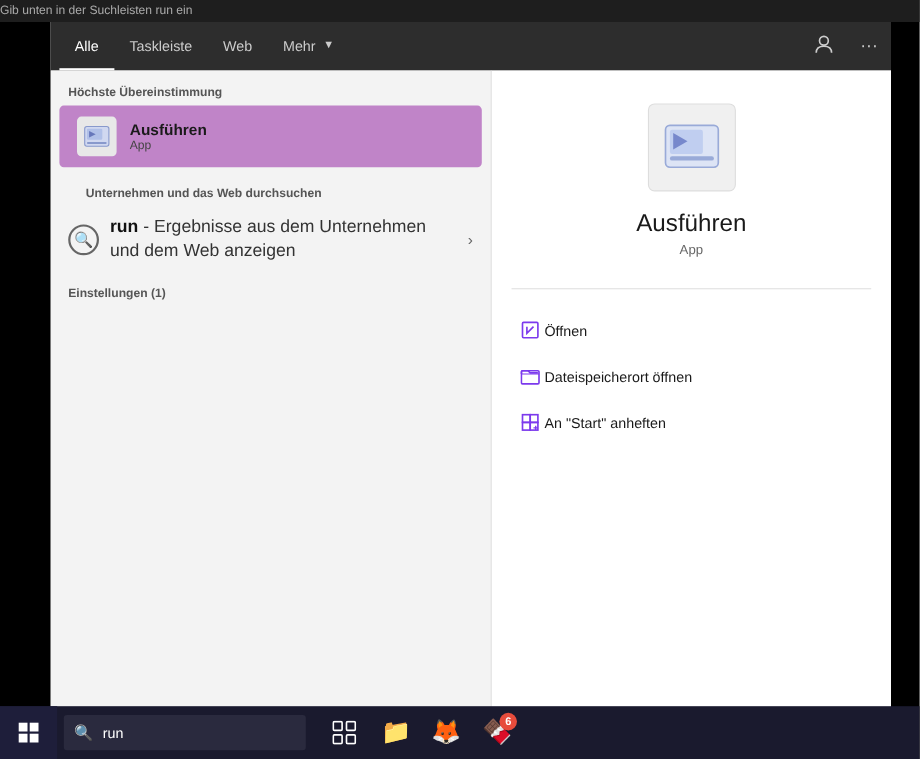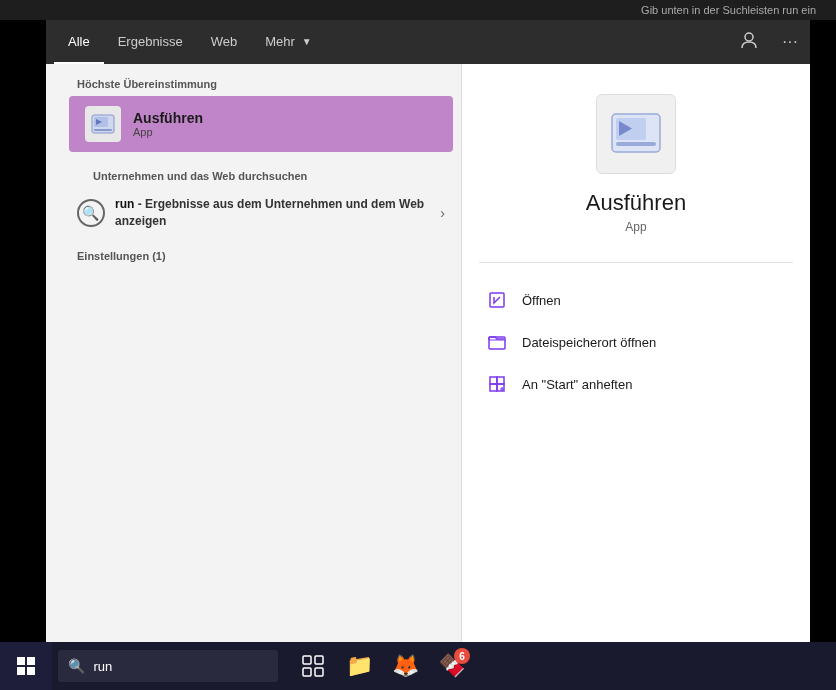--- a/index.html
+++ b/index.html
@@ -15,21 +15,20 @@
     
     .hint-bar {
       position: absolute;
       top: 0;
       left: 0;
       right: 0;
       height: 20px;
       background: #1e1e1e;
       display: flex;
       align-items: center;
-      justify-content: flex-end;
       padding-right: 20px;
     }
     .hint-text {
       color: #aaa;
       font-size: 11px;
     }
 
     
     .search-window {
       position: absolute;
@@ -81,21 +80,20 @@
       font-size: 16px;
       cursor: pointer;
       padding: 4px;
     }
 
     
     .main-content {
       display: flex;
       flex: 1;
       overflow: hidden;
-      padding-left: 15px;
     }
 
     
     .left-panel {
       width: 400px;
       background: #f3f3f3;
       display: flex;
       flex-direction: column;
       flex-shrink: 0;
       overflow-y: auto;
@@ -159,24 +157,23 @@
       border: 2px solid #666;
       display: flex;
       align-items: center;
       justify-content: center;
       font-size: 14px;
       color: #666;
       flex-shrink: 0;
     }
     .web-search-text {
       flex: 1;
-      font-size: 12px;
+      font-size: 16px;
       color: #333;
       line-height: 1.4;
-      font-weight: bold;
     }
     .web-search-text strong { color: #111; }
     .web-search-arrow {
       color: #666;
       font-size: 14px;
     }
 
     
     .settings-section {
       padding: 4px 16px;
@@ -230,21 +227,21 @@
       margin-bottom: 16px;
     }
 
     .action-list {
       width: 100%;
       padding: 0 24px;
     }
     .action-item {
       display: flex;
       align-items: center;
-      gap: 14px;
+      gap: 2px;
       padding: 10px 0;
       cursor: pointer;
       font-size: 13px;
       color: #1a1a1a;
     }
     .action-icon {
       width: 22px;
       height: 22px;
       display: flex;
       align-items: center;
@@ -353,21 +350,21 @@
 <body>
 
 <div class="hint-bar">
   <span class="hint-text">Gib unten in der Suchleisten run ein</span>
 </div>
 
 <div class="search-window">
 
   <div class="tab-bar">
     <div class="tab-item active">Alle</div>
-    <div class="tab-item">Ergebnisse</div>
+    <div class="tab-item">Taskleiste</div>
     <div class="tab-item">Web</div>
     <div class="tab-item tab-mehr">
       <span>Mehr</span>
       <span style="font-size:10px; margin-left:3px;">▼</span>
     </div>
     <div class="tab-bar-right">
       <div class="tab-icon-btn">
         <svg width="18" height="18" viewBox="0 0 18 18" fill="none">
           <circle cx="9" cy="6" r="4" stroke="#ccc" stroke-width="1.5"></circle>
           <path d="M2 17c0-4 3-6 7-6s7 2 7 6" stroke="#ccc" stroke-width="1.5" fill="none"></path>

